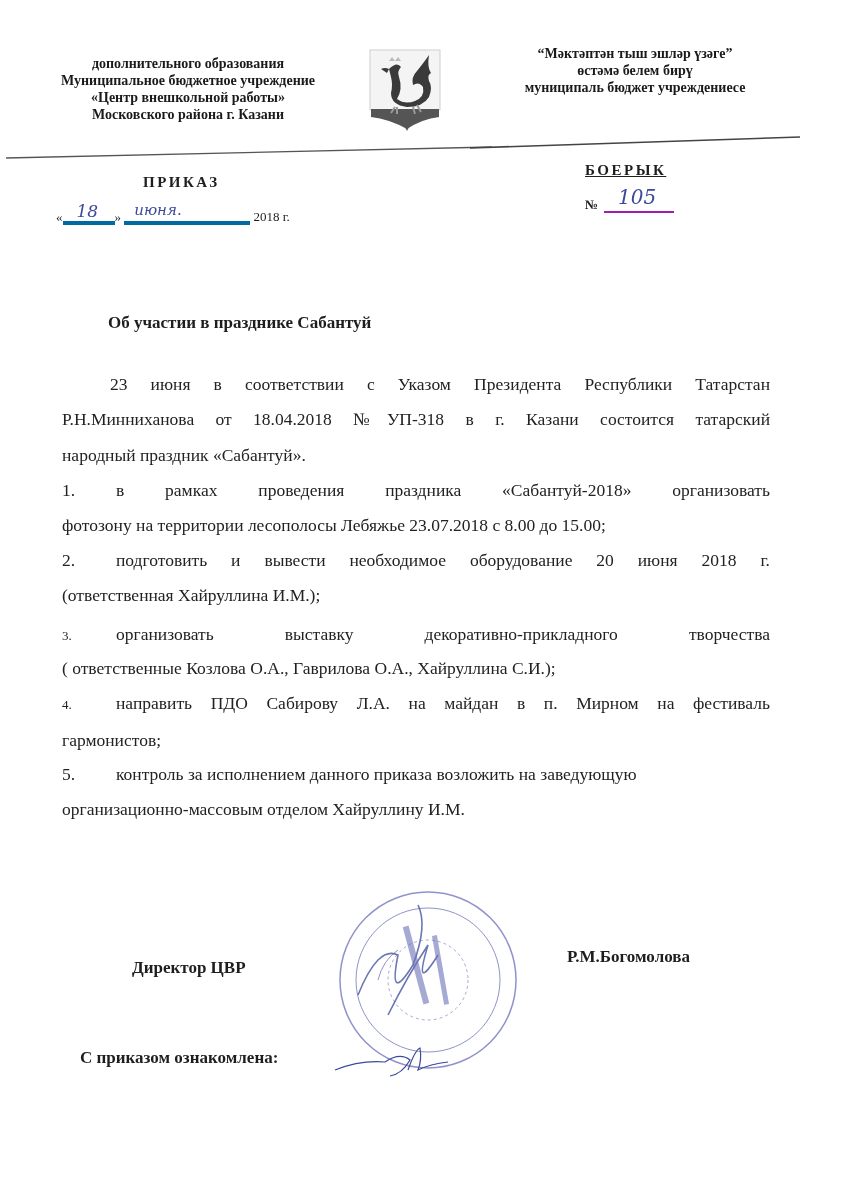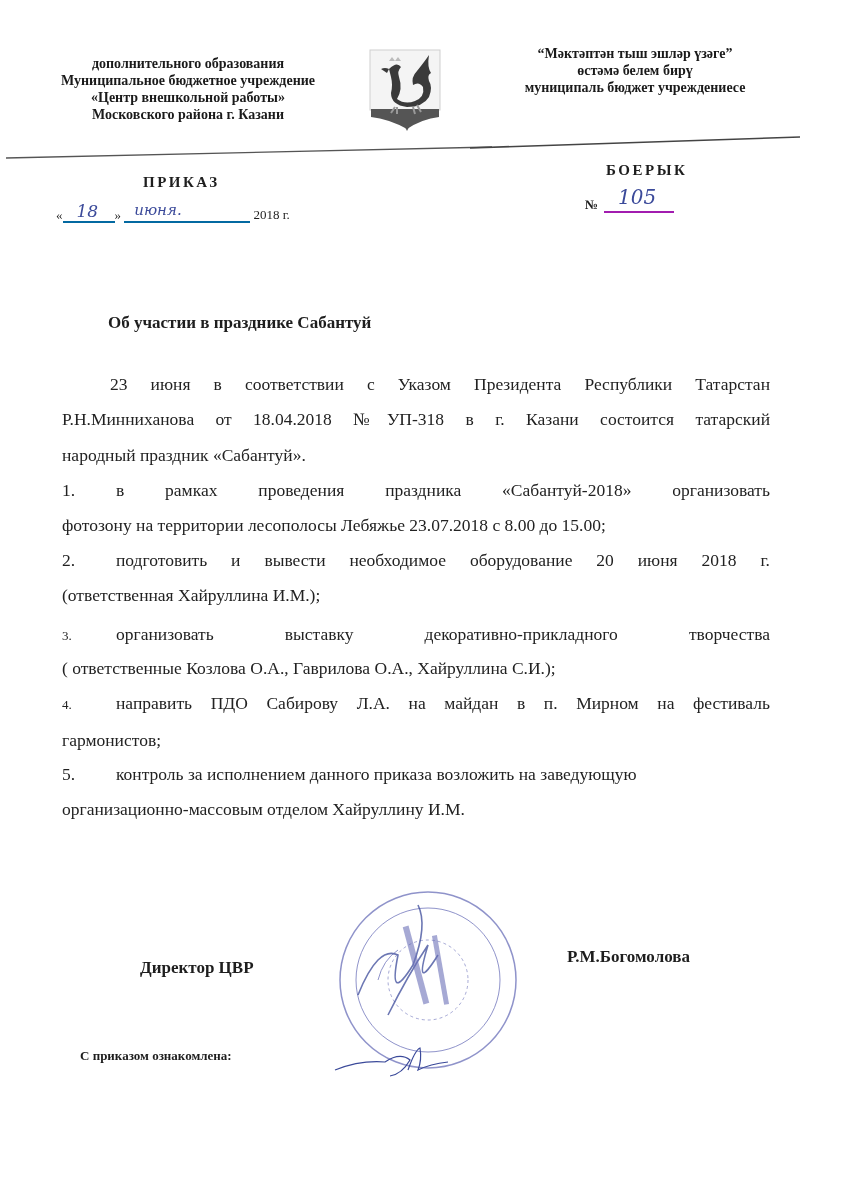--- a/index.html
+++ b/index.html
@@ -10,34 +10,34 @@
   .abs { position: absolute; }
   .hdr {
     font-weight: bold; font-size: 14px; line-height: 17px; text-align: center; color: #1a1a1a;
   }
   #hdr-left { left: 28px; top: 55px; width: 320px; }
   #hdr-right { left: 475px; top: 45px; width: 320px; }
   #emblem { left: 367px; top: 47px; width: 76px; height: 85px; }
   #divider { left: 0; top: 0; width: 849px; height: 200px; pointer-events: none; }
   .title-bold { font-weight: bold; letter-spacing: 2.5px; font-size: 15px; }
   #prikaz { left: 143px; top: 174px; }
-  #boeryk { left: 606px; top: 162px; }
+  #boeryk { left: 585px; top: 162px; text-decoration: underline; }
   #date-line { left: 56px; top: 207px; font-size: 13px; }
-  #date-line .blank { display: inline-block; border-bottom: 2px solid #0369a1; position: relative; height: 14px; vertical-align: bottom; }
+  #date-line .blank { display: inline-block; border-bottom: 4px solid #0369a1; position: relative; height: 14px; vertical-align: bottom; }
   .hand { font-family: "DejaVu Serif", serif; font-style: italic; color: #3b4a9a; position: absolute; font-size: 15px; }
   #num-line { left: 585px; top: 197px; font-size: 13px; font-weight: bold; }
   #num-line .blank { display: inline-block; width: 70px; border-bottom: 2px solid #a21caf; height: 14px; vertical-align: bottom; position: relative; margin-left: 6px; }
   #subject { left: 108px; top: 313px; font-weight: bold; font-size: 17px; }
   .body-text { font-size: 17px; line-height: 24px; color: #222; }
   .line { position: absolute; left: 62px; width: 708px; white-space: nowrap; font-size: 17.5px; }
   .just { text-align: justify; text-align-last: justify; }
   .num { display: inline-block; width: 50px; }
-  #sig-dir { left: 140px; top: 958px; font-weight: bold; font-size: 17px; }
+  #sig-dir { left: 132px; top: 958px; font-weight: bold; font-size: 17px; }
   #sig-name { left: 567px; top: 947px; font-weight: bold; font-size: 17px; }
-  #ack { left: 80px; top: 1048px; font-weight: bold; font-size: 13px; }
+  #ack { left: 80px; top: 1048px; font-weight: bold; font-size: 17px; }
   #stamp { left: 318px; top: 885px; width: 220px; height: 200px; }
   #signature { left: 330px; top: 1040px; width: 120px; height: 40px; }
 </style>
 </head>
 <body>
 
 <div id="hdr-left" class="abs hdr">
   <div>дополнительного образования</div>
   <div>Муниципальное бюджетное  учреждение</div>
   <div>«Центр внешкольной работы»</div>

